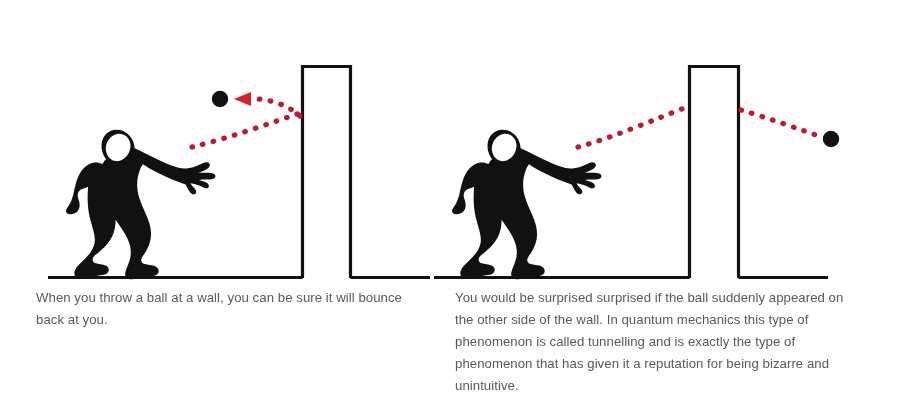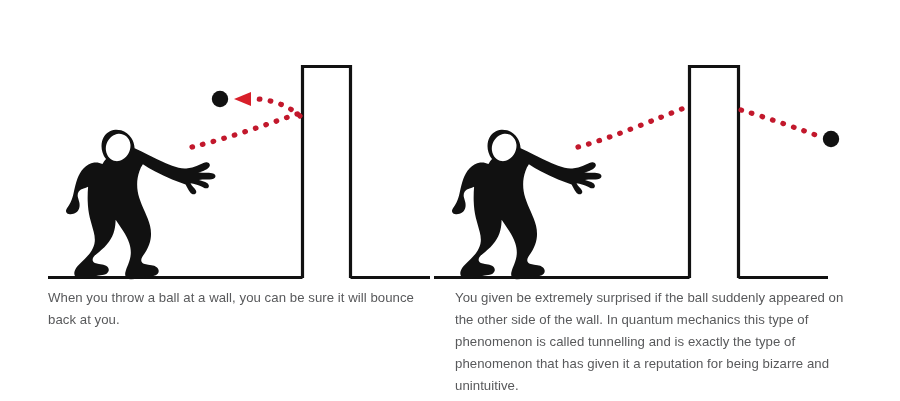--- a/index.html
+++ b/index.html
@@ -29,21 +29,21 @@
   .caption {
     position: absolute;
     color: #58595b;
     font-family: "Liberation Sans", sans-serif;
     font-size: 13.2px;
     line-height: 22px;
     letter-spacing: 0.05px;
     white-space: pre-line;
   }
   #caption-left {
-    left: 48px;
+    left: 36px;
     top: 287px;
     width: 382px;
   }
   #caption-right {
     left: 455px;
     top: 287px;
     width: 400px;
   }
 </style>
 </head>
@@ -214,15 +214,15 @@
       <path d="M 578,147 C 612,138 658,118 687,107" fill="none" stroke="#c2182c" stroke-width="5.2" stroke-linecap="round" stroke-dasharray="0.6 10.4"></path>
 
       <path d="M 741,110 C 768,118 802,130 824,138" fill="none" stroke="#c2182c" stroke-width="5.2" stroke-linecap="round" stroke-dasharray="0.6 10.4"></path>
 
       <circle cx="831" cy="139" r="8.2" fill="#111111"></circle>
     </g>
   </svg>
 
   <div class="caption" id="caption-left">When you throw a ball at a wall, you can be sure it will bounce back at you.</div>
 
-  <div class="caption" id="caption-right">You given be extremely surprised if the ball suddenly appeared on the other side of the wall. In quantum mechanics this type of phenomenon is called tunnelling and is exactly the type of phenomenon that has given it a reputation for being bizarre and unintuitive.</div>
+  <div class="caption" id="caption-right">You would be surprised surprised if the ball suddenly appeared on the other side of the wall. In quantum mechanics this type of phenomenon is called tunnelling and is exactly the type of phenomenon that has given it a reputation for being bizarre and unintuitive.</div>
 
 </div>
 
 </body></html>

